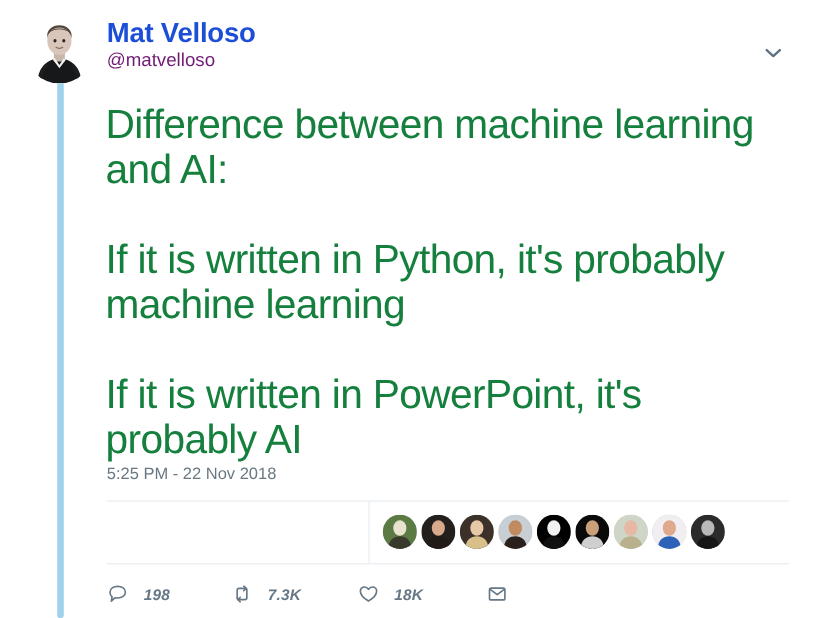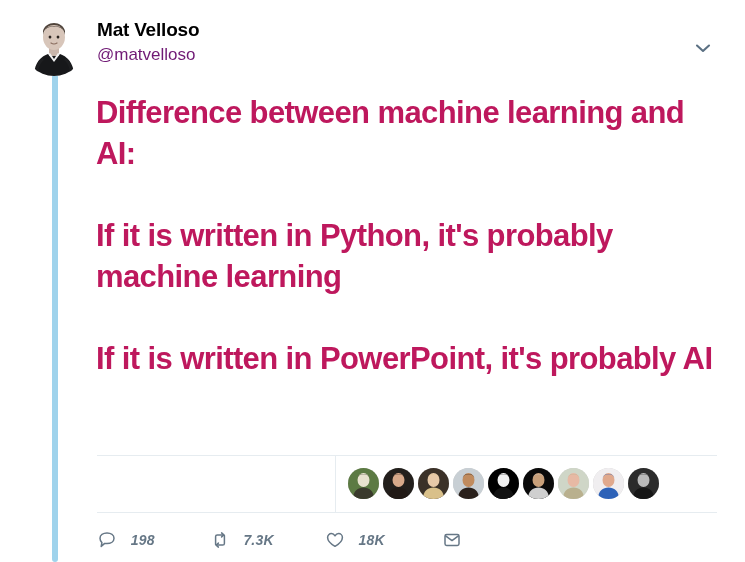--- a/index.html
+++ b/index.html
@@ -54,23 +54,23 @@
     background: #ffffff;
   }
   .avatar svg { display:block; }
 
   .names {
     position: absolute;
     left: 73px;
     top: 2px;
   }
   .display-name {
-    font-size: 19px;
+    font-size: 25px;
     font-weight: bold;
-    color: #000000;
+    color: #1d4ed8;
     letter-spacing: -0.2px;
     line-height: 24px;
     white-space: nowrap;
   }
   .handle {
     font-size: 17px;
     color: #701a75;
     line-height: 23px;
     white-space: nowrap;
     margin-top: 1px;
@@ -106,25 +106,25 @@
     cursor: pointer;
     padding: 0;
   }
 
   
   .tweet-text {
     position: absolute;
     left: 96px;
     top: 92px;
     width: 618px;
-    font-size: 31px;
+    font-size: 37px;
     line-height: 41px;
-    color: #be185d;
+    color: #15803d;
     font-family: "Liberation Sans", sans-serif;
-    font-weight: 700;
+    font-weight: 400;
     letter-spacing: -0.6px;
     white-space: pre-wrap;
     word-wrap: break-word;
   }
 
   
   .timestamp {
     position: absolute;
     left: 97px;
     top: 421px;
@@ -284,20 +284,21 @@
       </span>
     </button>
   </div>
 
   <div class="tweet-text">Difference between machine learning and AI:
 
 If it is written in Python, it's probably machine learning
 
 If it is written in PowerPoint, it's probably AI</div>
 
+  <div class="timestamp">5:25 PM - 22 Nov 2018</div>
 
   <div class="sep sep-top"></div>
   <div class="vsep"></div>
   <div class="sep sep-bottom"></div>
 
 
   <div class="facepile" id="facepile"><div class="face"><svg width="31" height="31" viewBox="0 0 31 31" aria-hidden="true">
           <rect x="0" y="0" width="31" height="31" fill="#5c7a43"></rect>
           <ellipse cx="15.5" cy="12" rx="6" ry="7" fill="#e8e2cf"></ellipse>
           <path d="M9.5 11 C9.5 4.5 21.5 4.5 21.5 11 C21.5 8 19 6 15.5 6 C12 6 9.5 8 9.5 11 Z" fill="#3a3a2c"></path>

